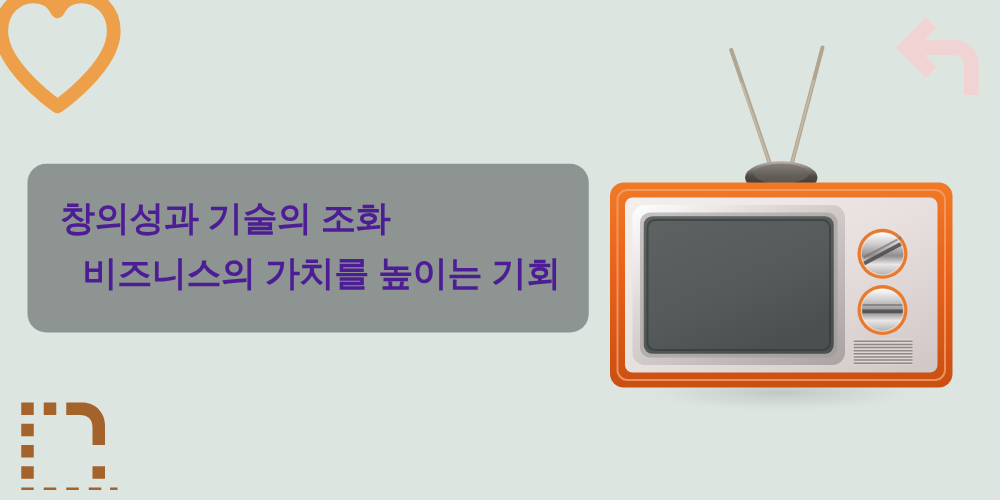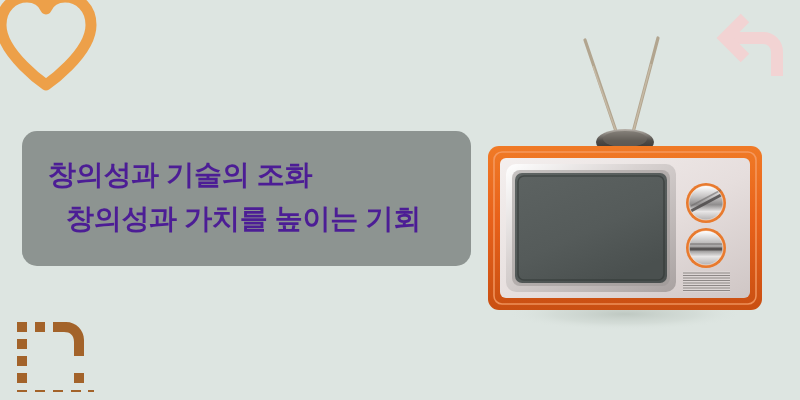--- a/index.html
+++ b/index.html
@@ -122,21 +122,21 @@
         <rect x="21" y="84" width="10" height="10"></rect>
         <rect x="39" y="84" width="10" height="10"></rect>
         <rect x="57" y="84" width="10" height="10"></rect>
         <rect x="74" y="84" width="10" height="10"></rect>
       </g>
     </svg>
   </div>
 
   <div class="headline-box">
     <div class="headline-line">창의성과 기술의 조화</div>
-    <div class="headline-line indent-2">창의성과 가치를 높이는 기회</div>
+    <div class="headline-line indent-2">비즈니스의 가치를 높이는 기회</div>
   </div>
 
   <div class="tv-illustration">
     <svg width="290" height="330" viewBox="0 0 290 330" xmlns="http://www.w3.org/2000/svg">
       <defs>
         <linearGradient id="frameGrad" x1="0" y1="0" x2="0" y2="1">
           <stop offset="0%" stop-color="#f07a26"></stop>
           <stop offset="45%" stop-color="#e8611a"></stop>
           <stop offset="100%" stop-color="#c94f12"></stop>
         </linearGradient>

